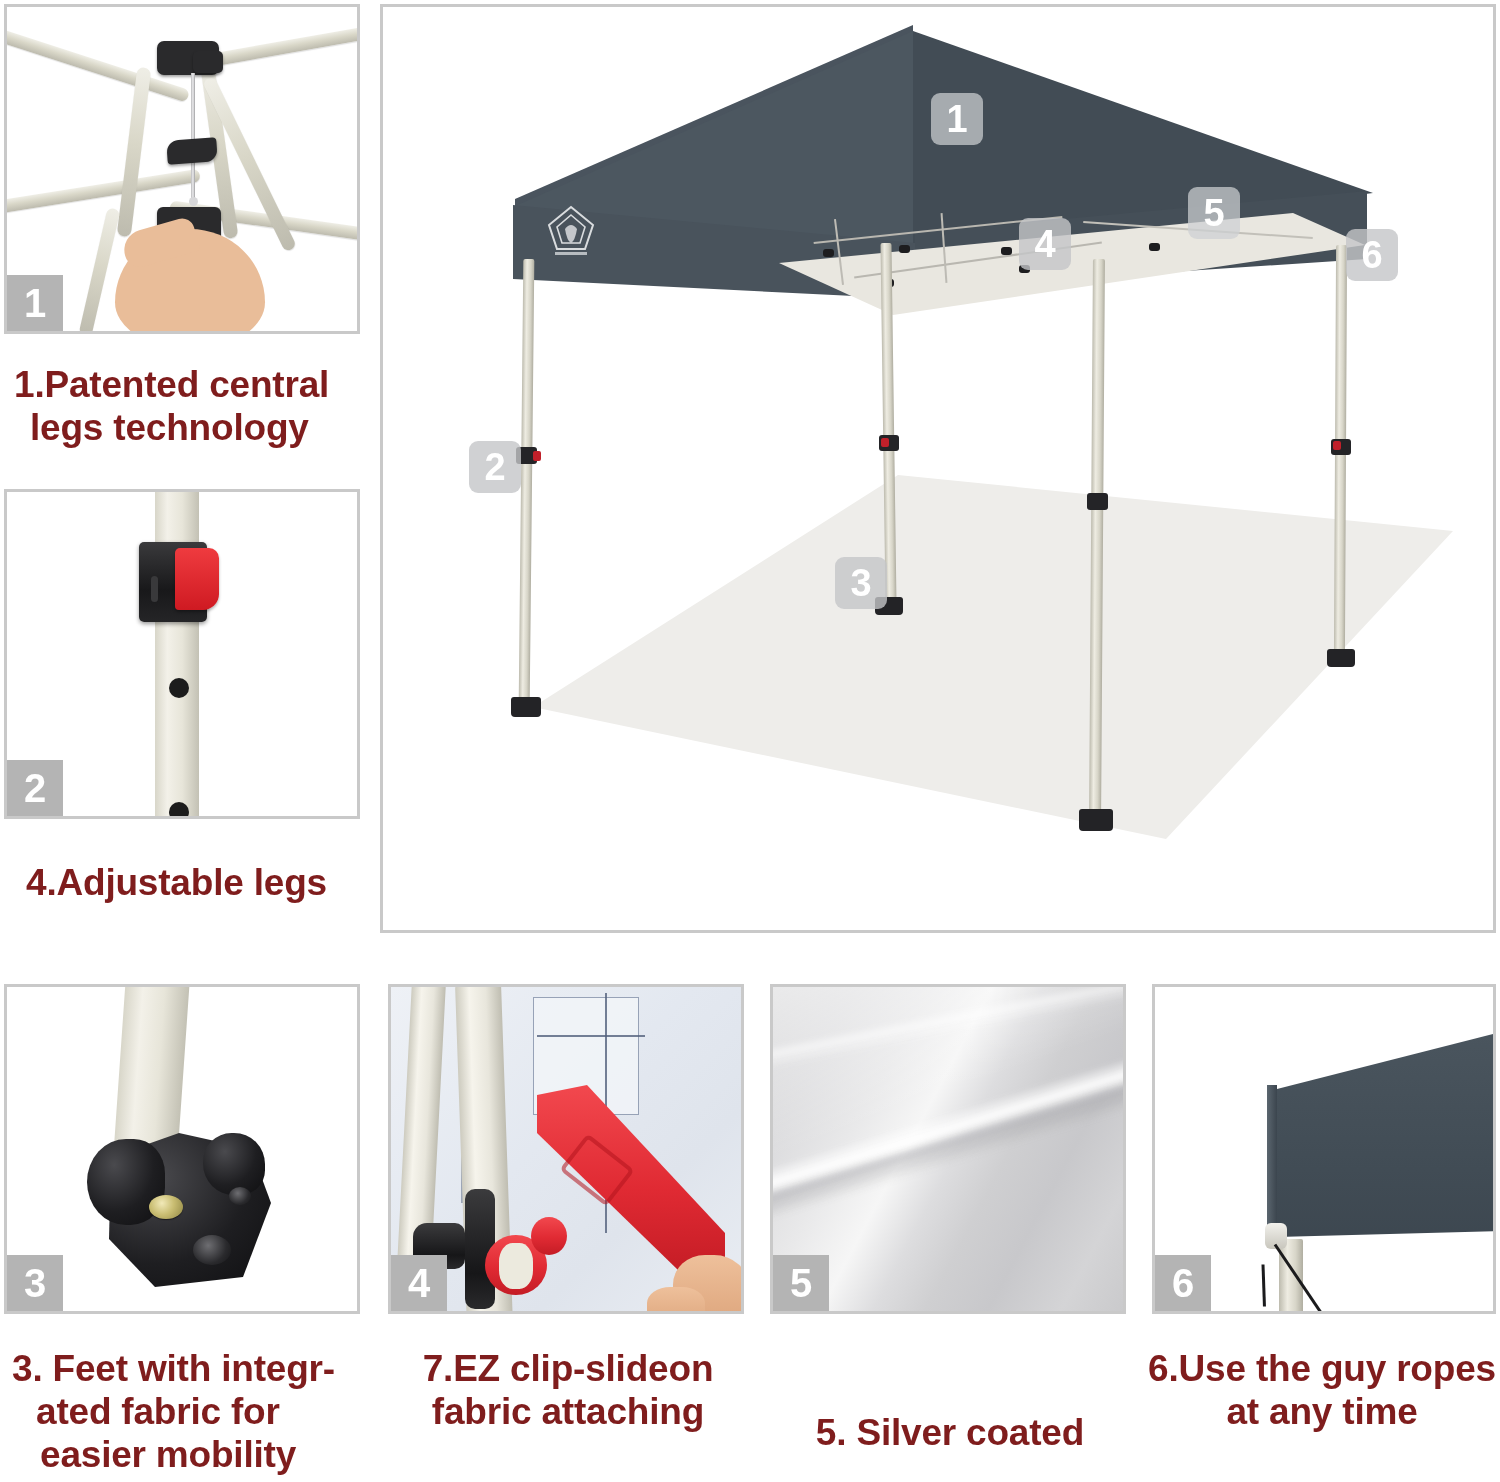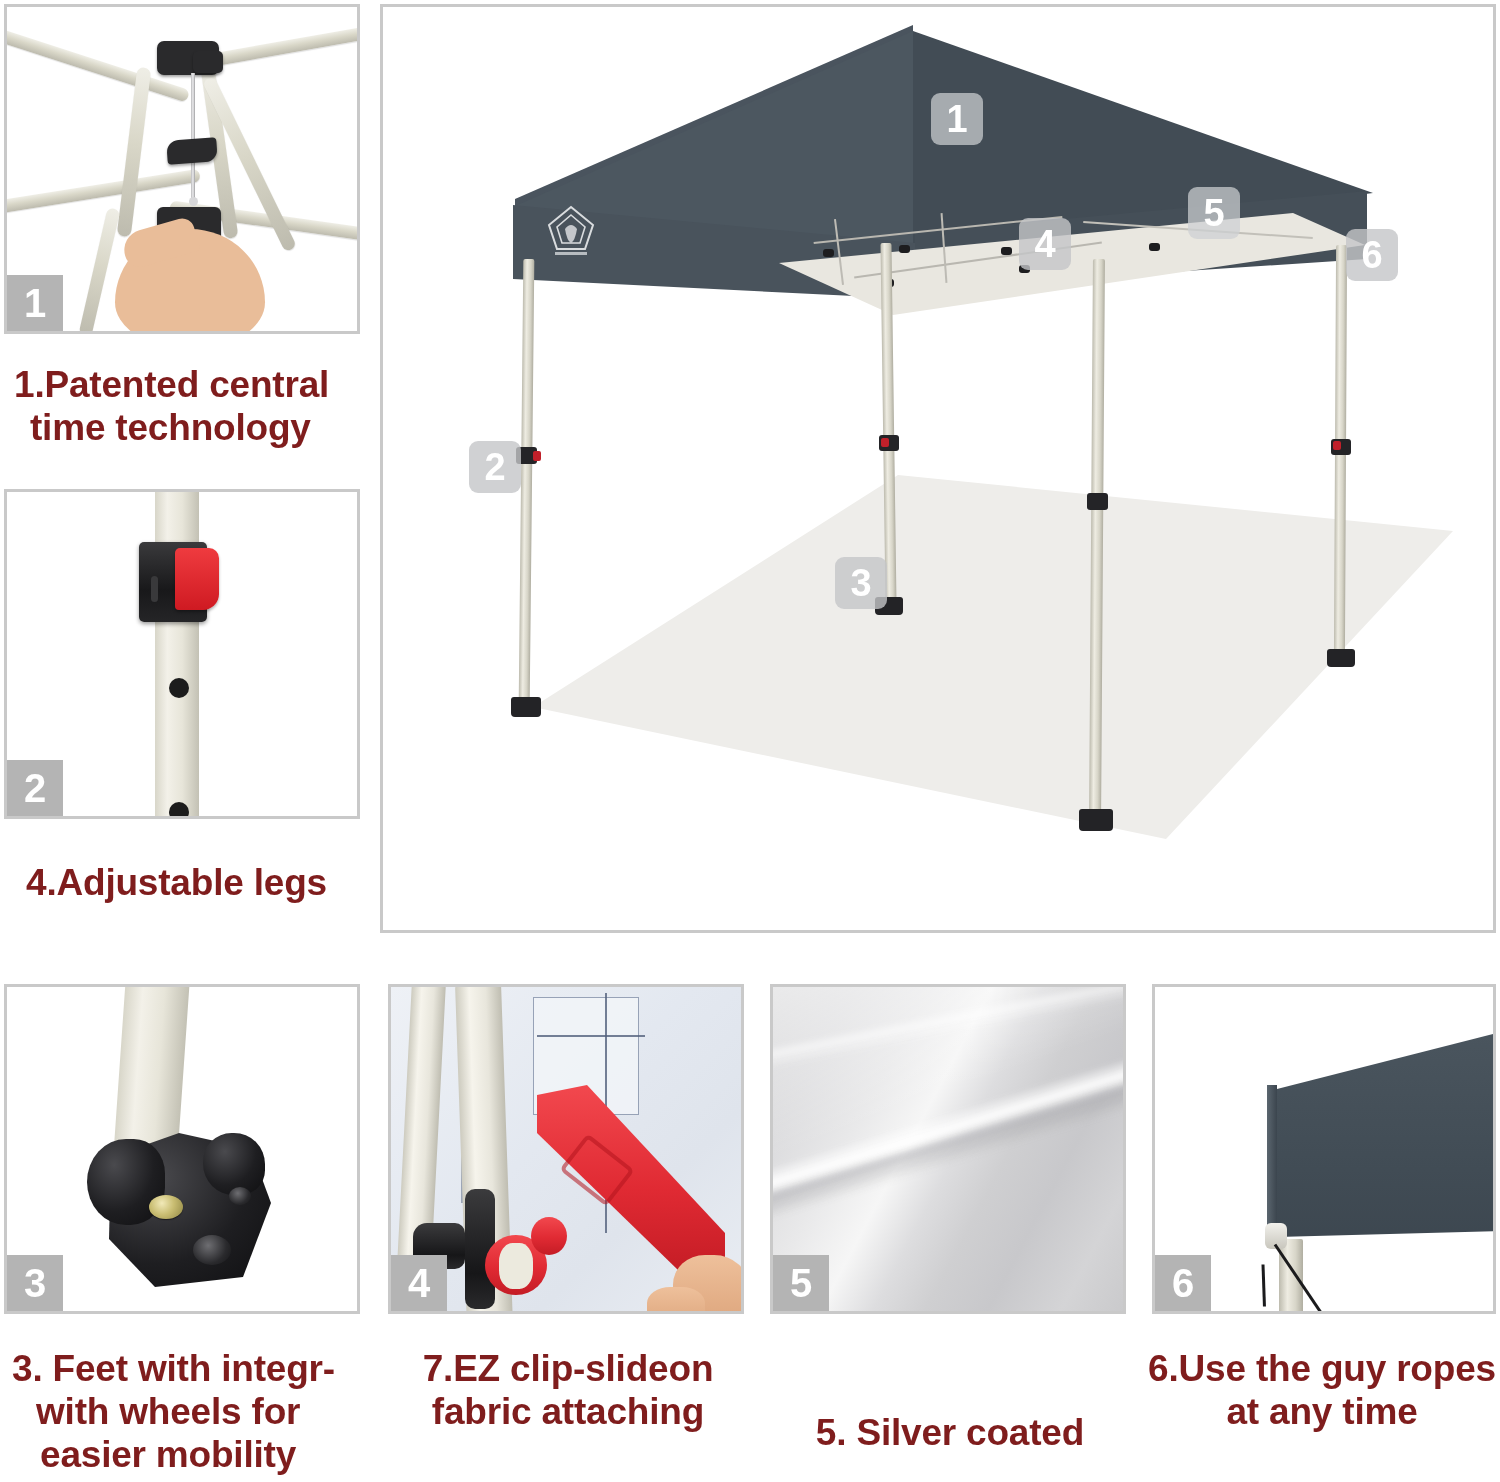--- a/index.html
+++ b/index.html
@@ -220,21 +220,21 @@
       <div style="position:absolute;left:158px;top:234px;width:48px;height:9px;background:#cf1f27;border-radius:2px;"></div>
 
       <div class="hand-shape" style="left:108px;top:222px;width:150px;height:118px;"></div>
       <div class="hand-shape" style="left:116px;top:218px;width:74px;height:36px;border-radius:40px 24px 8px 30px;transform:rotate(-16deg);"></div>
     </div>
     <div class="badge-corner">1</div>
   </div>
 
   <div class="caption" style="left:14px;top:364px;">
     <div>1.Patented central</div>
-    <div style="padding-left:16px;">time technology</div>
+    <div style="padding-left:16px;">legs technology</div>
   </div>
 
   <div class="panel p2">
     <div class="photo">
       <div class="leg-tube" style="left:148px;top:-4px;width:44px;height:338px;"></div>
       <div class="lock-body" style="left:132px;top:50px;width:68px;height:80px;"></div>
       <div class="lock-lever" style="left:168px;top:56px;width:44px;height:62px;"></div>
       <div style="position:absolute;left:144px;top:84px;width:7px;height:26px;background:#39393b;border-radius:4px;"></div>
       <div class="leg-hole" style="left:162px;top:186px;width:20px;height:20px;"></div>
       <div class="leg-hole" style="left:162px;top:310px;width:20px;height:20px;"></div>
@@ -345,21 +345,21 @@
       <div class="screw" style="left:142px;top:208px;width:34px;height:24px;"></div>
 
       <div class="hole-dark" style="left:186px;top:248px;width:38px;height:30px;"></div>
       <div class="hole-dark" style="left:222px;top:200px;width:22px;height:18px;"></div>
     </div>
     <div class="badge-corner">3</div>
   </div>
 
   <div class="caption" style="left:12px;top:1348px;">
     <div>3. Feet with integr-</div>
-    <div style="padding-left:24px;">with wheels for</div>
+    <div style="padding-left:24px;">ated fabric for</div>
     <div style="padding-left:28px;">easier mobility</div>
   </div>
 
   <div class="panel p4">
     <div class="photo" style="background:#e8ecf2;">
 
       <div style="position:absolute;inset:0;background:linear-gradient(135deg,#eef1f6 0%,#e3e8f0 45%,#dfe4ec 70%,#e9edf3 100%);"></div>
 
       <div style="position:absolute;left:142px;top:10px;width:106px;height:118px;background:#f2f5f9;border:1px solid #8a96ad;opacity:.85;"></div>
       <div style="position:absolute;left:214px;top:6px;width:2px;height:240px;background:#52607c;opacity:.8;"></div>

